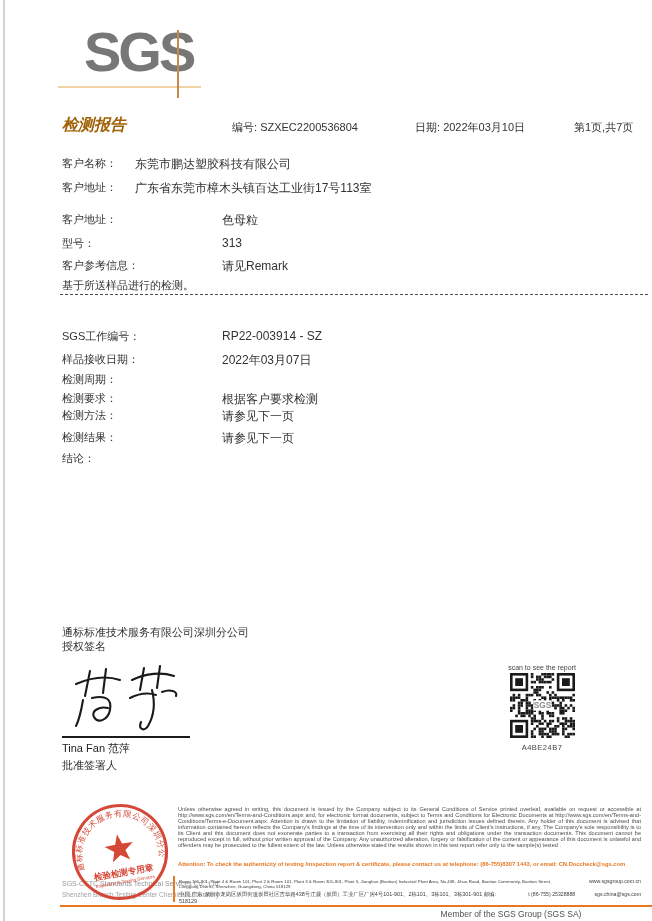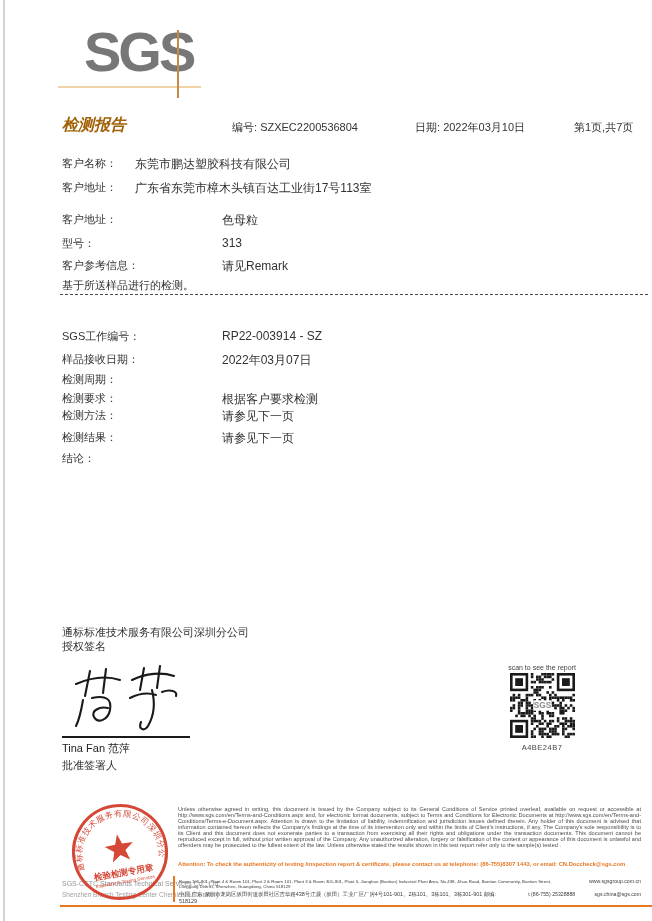--- a/index.html
+++ b/index.html
@@ -395,13 +395,14 @@
       <span class="addr-en">Room 101-901, Plant 4 &amp; Room 101, Plant 2 &amp; Room 101, Plant 3 &amp; Room 301-901, Plant 5, Jianghao (Bantian) Industrial Plant Area, No.438, Jihua Road, Bantian Community, Bantian Street, Longgang District, Shenzhen, Guangdong, China 518129</span>
       <span class="addr-web">www.sgsgroup.com.cn</span>
     </div>
     <div class="addr-row">
       <span class="addr-cn">中国·广东·深圳市龙岗区坂田街道坂田社区吉华路438号江灏（坂田）工业厂区厂房4号101-901、2栋101、3栋101、3栋301-901  邮编: 518129</span>
       <span class="addr-tel">t (86-755) 25328888</span>
       <span class="addr-mail">sgs.china@sgs.com</span>
     </div>
   </div>
   <div class="orange-hr"></div>
+  <div class="member">Member of the SGS Group (SGS SA)</div>
 </div>
 
 </body></html>

